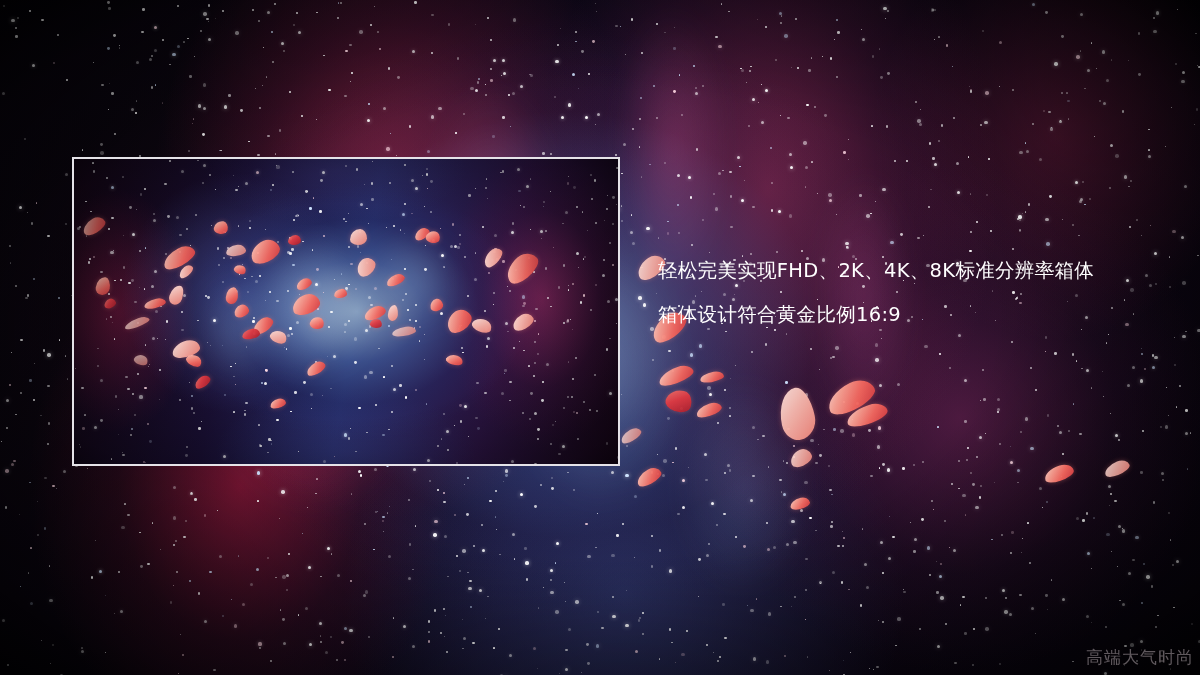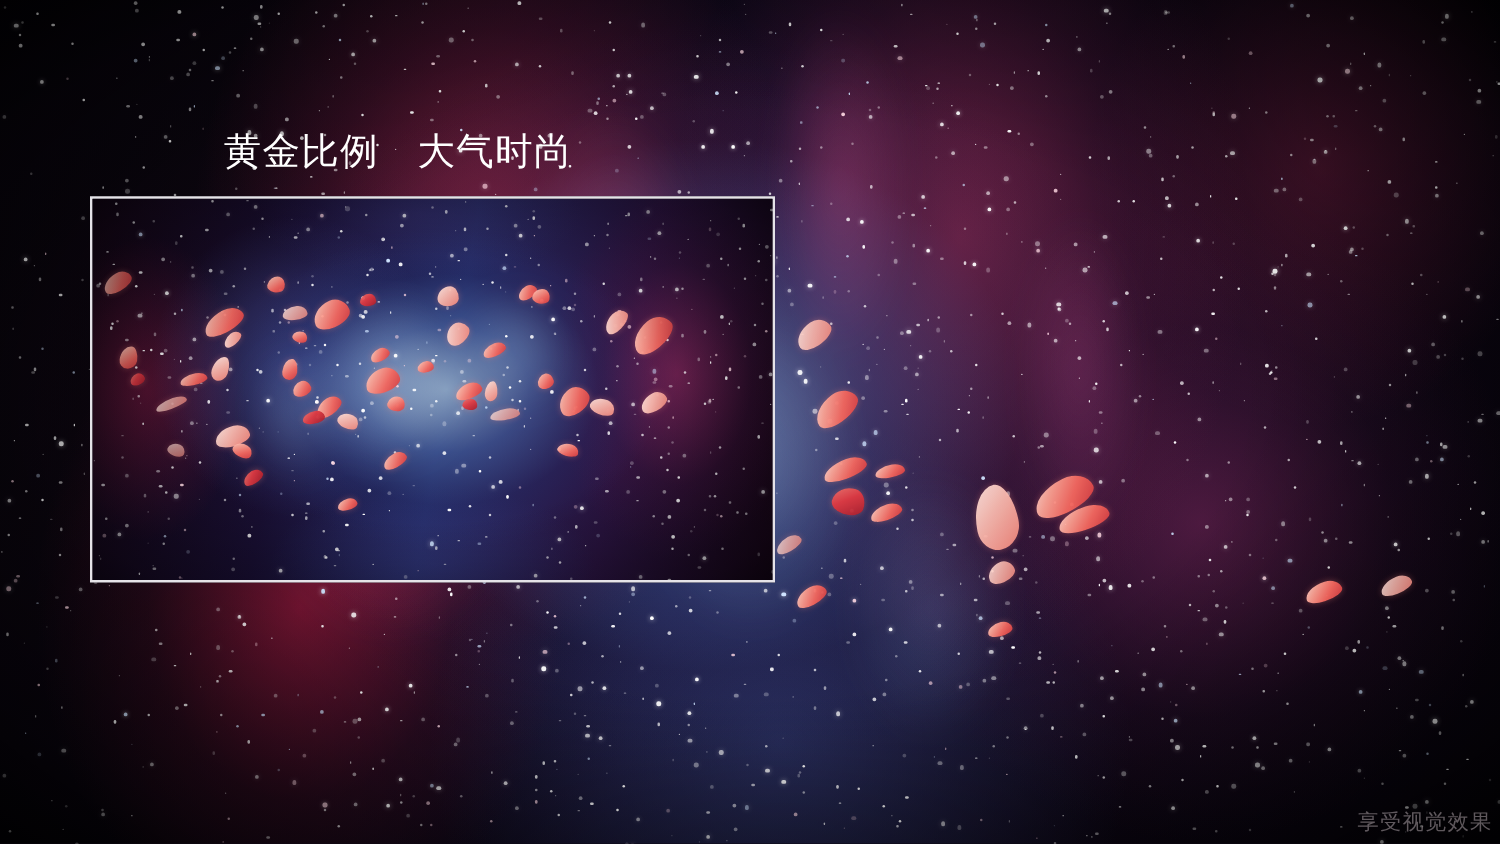--- a/index.html
+++ b/index.html
@@ -2220,20 +2220,21 @@
       <div class="petal pale" style="left:790px;top:450px;width:22px;height:16px;transform:rotate(-24deg);opacity:0.9;"></div>
       <div class="petal" style="left:826px;top:384px;width:50px;height:26px;transform:rotate(-26deg);opacity:0.95;"></div>
       <div class="petal" style="left:846px;top:406px;width:42px;height:18px;transform:rotate(-18deg);opacity:0.95;"></div>
       <div class="petal" style="left:790px;top:498px;width:20px;height:11px;transform:rotate(-14deg);opacity:0.95;"></div>
       <div class="petal" style="left:636px;top:470px;width:26px;height:14px;transform:rotate(-28deg);opacity:0.95;"></div>
       <div class="petal" style="left:1044px;top:466px;width:30px;height:15px;transform:rotate(-18deg);opacity:0.95;"></div>
       <div class="petal pale" style="left:1104px;top:462px;width:26px;height:13px;transform:rotate(-22deg);opacity:0.85;"></div>
       <div class="petal pale" style="left:620px;top:430px;width:22px;height:11px;transform:rotate(-30deg);opacity:0.8;"></div>
     </div>
 
-  <div id="slide-title">黄金比例　大气时尚</div>
 
   <div id="body-copy">
+    <div class="line">轻松完美实现FHD、2K、4K、8K标准分辨率箱体</div>
+    <div class="line">箱体设计符合黄金比例16:9</div>
   </div>
 
-  <div id="watermark">享受视觉效果</div>
+  <div id="watermark">高端大气时尚</div>
 
 </div>
 
 </body></html>

